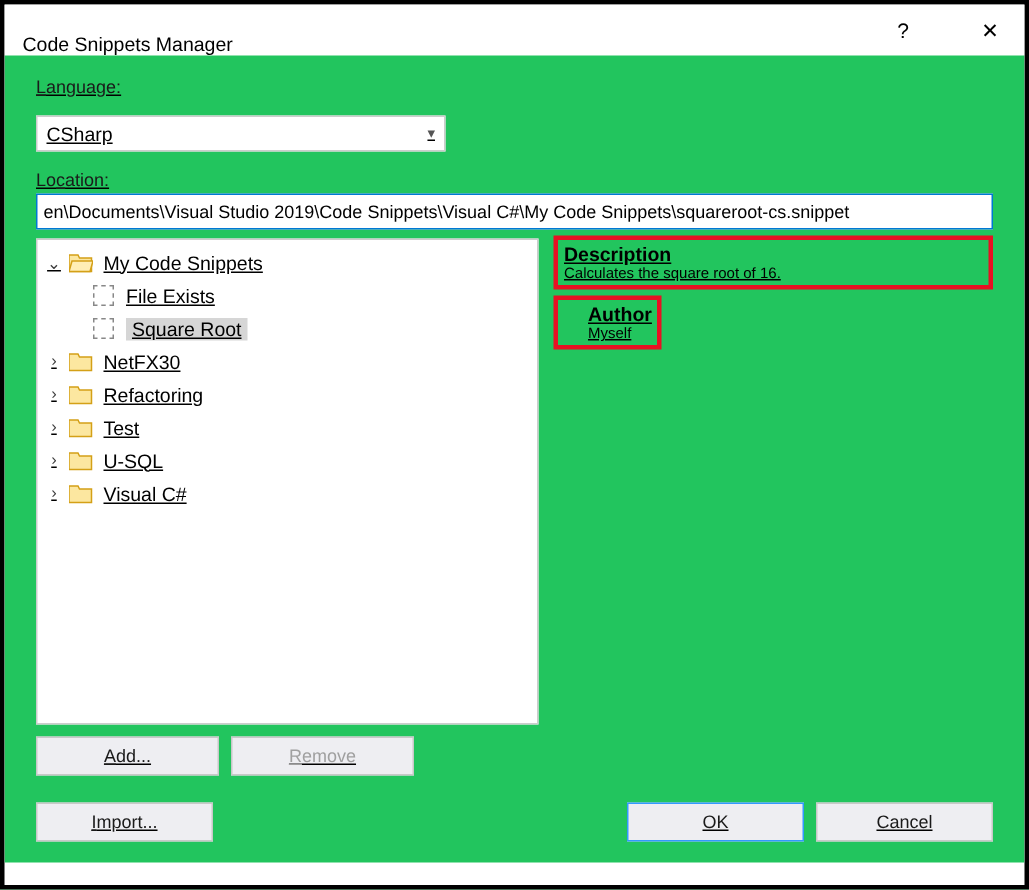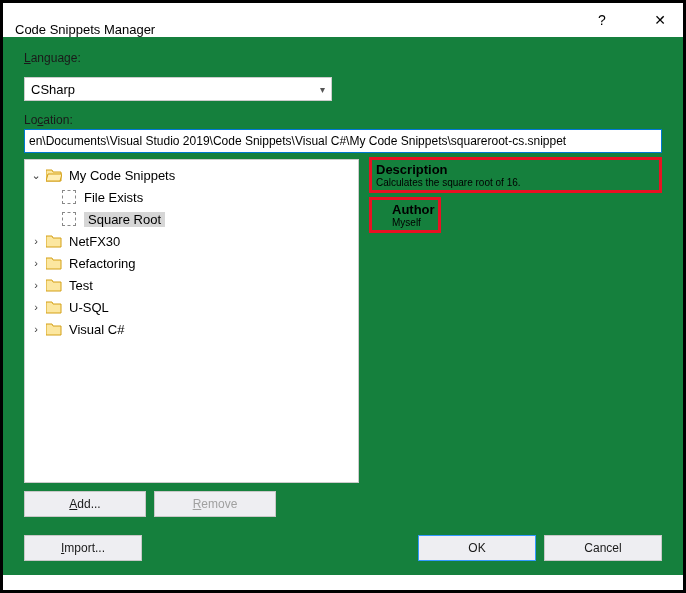--- a/index.html
+++ b/index.html
@@ -1,24 +1,24 @@
 <!DOCTYPE html>
 <html><head>
   <meta charset="utf-8">
   <style>
     * { box-sizing: border-box; margin: 0; padding: 0; font-family: 'Segoe UI', Tahoma, sans-serif; }
     body { width: 686px; height: 593px; background: #fff; border: 3px solid #000; overflow: hidden; }
     .titlebar { display: flex; align-items: flex-end; height: 34px; padding: 0 0 0 12px; background: #fff; gap: 12px; }
     .titlebar-title { font-size: 13px; flex: 1; color: #000; }
     .titlebar-btn { width: 46px; height: 34px; display: flex; align-items: center; justify-content: center; font-size: 14px; }
-    .content { padding: 14px 21px 14px 21px; background: #15803d; }
+    .content { padding: 14px 21px 14px 21px; background: #22c55e; text-decoration: underline; }
     .label { font-size: 12px; color: #1a1a1a; margin-bottom: 2px; display: block; }
     .underline { text-decoration: underline; }
     .lang-row { margin-bottom: 12px; }
-    .select { width: 308px; height: 24px; background: #fff; border: 1px solid #ccc; display: flex; align-items: center; padding: 0 6px; font-size: 13px; justify-content: space-between; margin-top: 12px; }
+    .select { width: 273px; height: 24px; background: #fff; border: 1px solid #ccc; display: flex; align-items: center; padding: 0 6px; font-size: 13px; justify-content: space-between; margin-top: 12px; }
     .loc-row { margin-bottom: 6px; }
     .location-field { width: 100%; height: 24px; border: 1px solid #0078d4; background: #fff; font-size: 12px; padding: 2px 4px; color: #000; }
     .main-area { display: flex; gap: 8px; height: 324px; margin-bottom: 8px; }
     .tree-panel { width: 335px; background: #fff; border: 1px solid #ccc; padding: 4px 0; overflow: hidden; }
     .tree-item { display: flex; align-items: center; height: 22px; font-size: 13px; color: #000; gap: 2px; }
     .expander { width: 14px; height: 14px; display: flex; align-items: center; justify-content: center; font-size: 11px; color: #404040; margin-left: 2px; }
     .folder-icon { width: 18px; height: 14px; display: flex; align-items: center; justify-content: center; margin-right: 4px; }
     .folder-svg { width: 16px; height: 13px; }
     .file-icon { width: 14px; height: 14px; border: 1px solid #888; border-style: dashed; margin-right: 6px; }
     .tree-label { white-space: nowrap; text-align: center; }

